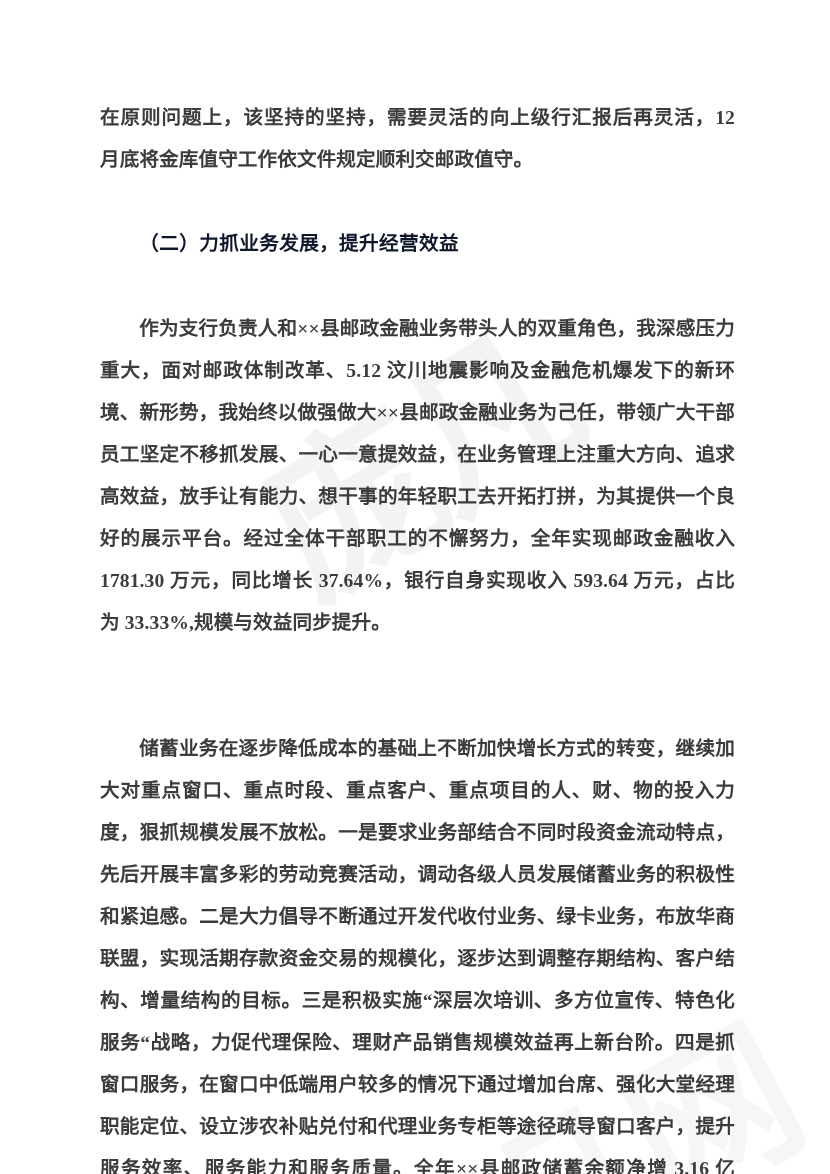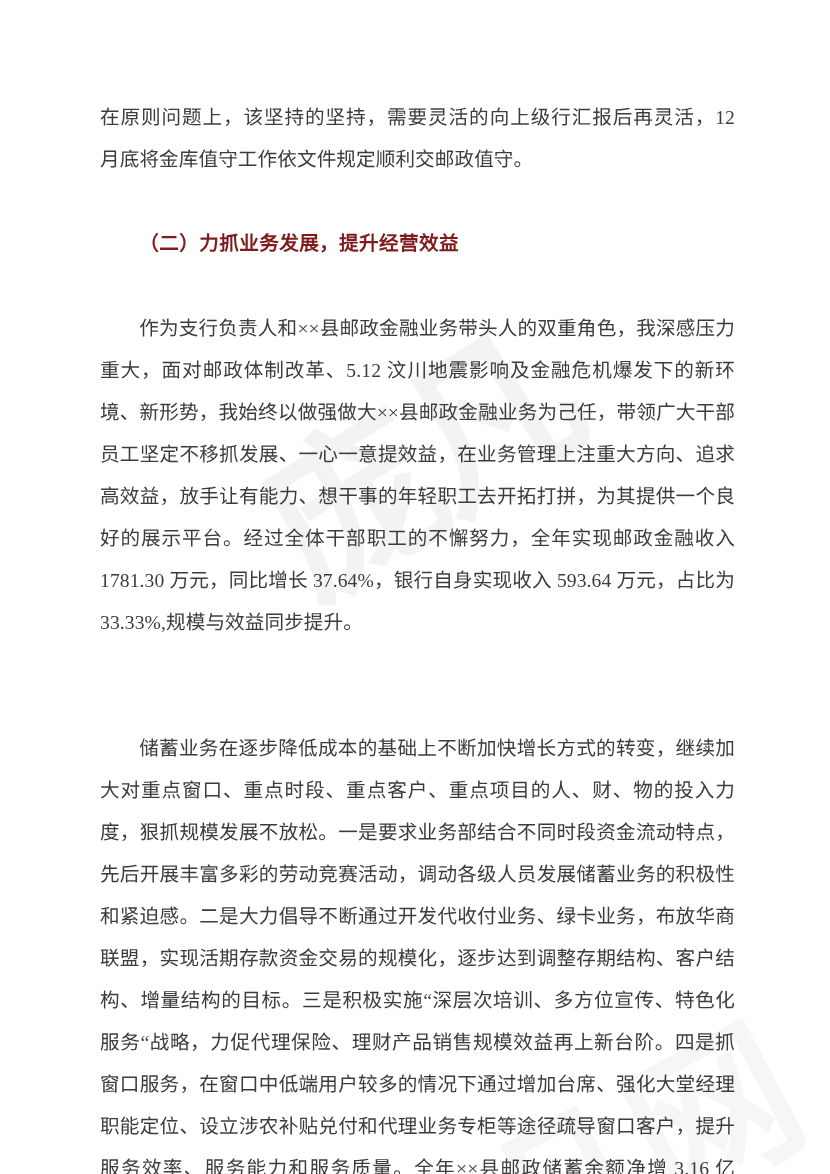--- a/index.html
+++ b/index.html
@@ -72,30 +72,31 @@
   p.para {
     margin: 0 0 0 0;
     font-size: 19.6px;
     line-height: 42px;
     color: #3c3c3c;
     text-align: justify;
     text-justify: inter-ideograph;
     text-indent: 0;
     letter-spacing: 0.1px;
     font-family: "Liberation Serif", "DejaVu Serif", serif;
+    font-weight: bold;
   }
 
   p.indent2 { text-indent: 2em; }
 
   p.heading {
     margin: 0;
     font-size: 19.6px;
     line-height: 42px;
     font-weight: 700;
-    color: #7f1d1d;
+    color: #0f172a;
     text-indent: 2em;
     letter-spacing: 0.4px;
     font-family: "Liberation Serif", "DejaVu Serif", serif;
   }
 
   .gap-sm { height: 42px; }
   .gap-md { height: 43px; }
 </style>
 </head>
 <body>

